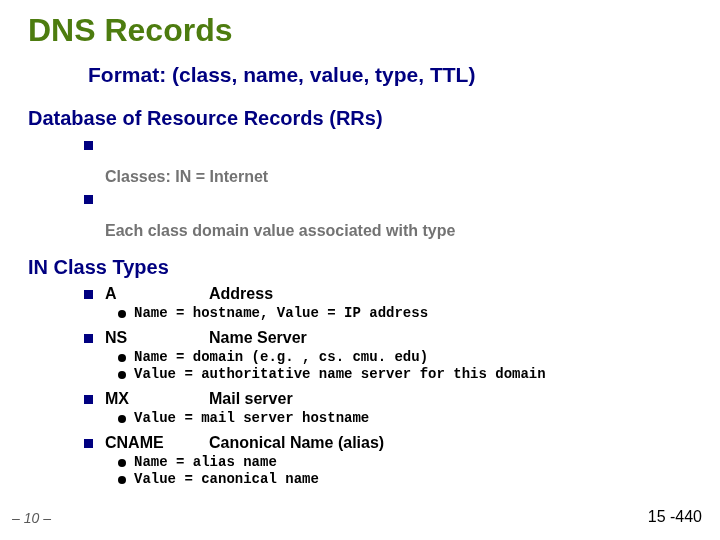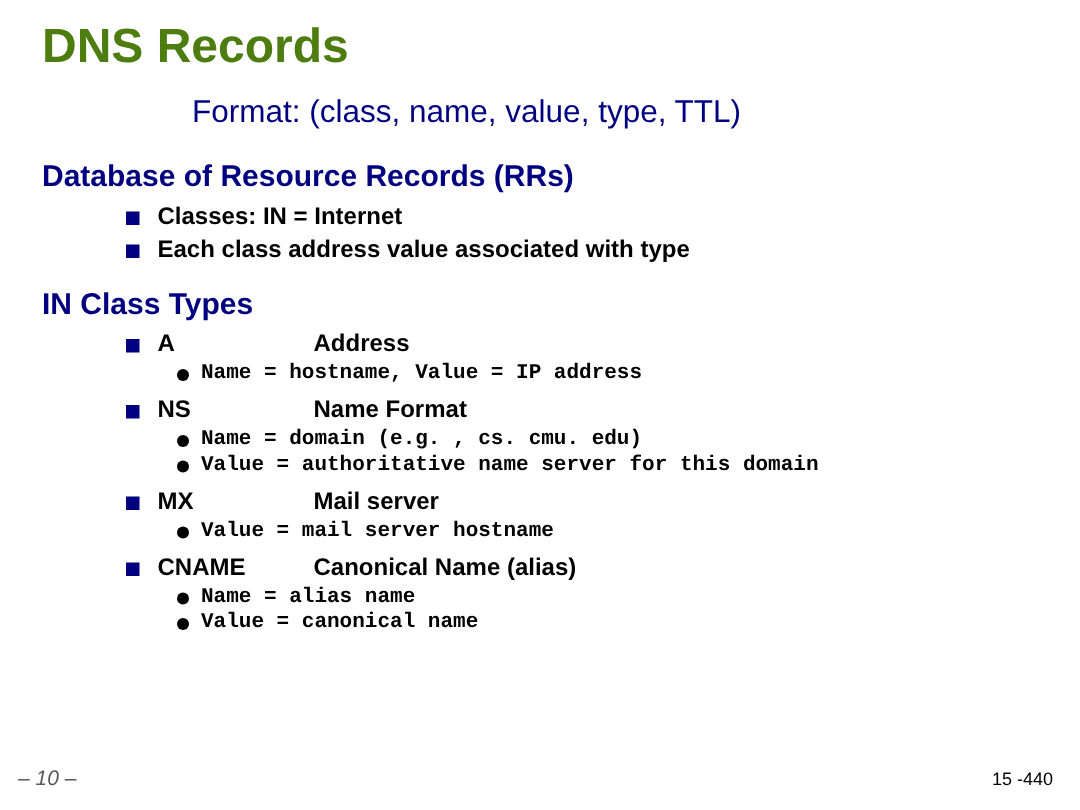--- a/index.html
+++ b/index.html
@@ -15,23 +15,23 @@
     padding: 12px 28px 0 28px;
   }
   .title {
     font-size: 32px;
     font-weight: bold;
     color: #4d7c0f;
     margin-bottom: 14px;
   }
   .format-line {
     font-size: 21px;
-    font-weight: normal;
+    font-weight: bold;
     color: #000080;
-    margin-left: 100px;
+    margin-left: 60px;
     margin-bottom: 20px;
   }
   .section-head {
     font-size: 20px;
     font-weight: bold;
     color: #000080;
     margin-bottom: 6px;
   }
   .bullets1 {
     margin-left: 56px;
@@ -46,21 +46,22 @@
     width: 9px;
     height: 9px;
     background: #000080;
     margin-top: 5px;
     margin-right: 12px;
     flex-shrink: 0;
   }
   .b1-text {
     font-size: 16px;
     font-weight: bold;
-    color: #000000;
+    color: #737373;
+    margin-top: 32px;
   }
   .type-row {
     display: flex;
     align-items: flex-start;
     margin-bottom: 2px;
   }
   .type-label {
     font-size: 16px;
     font-weight: bold;
     color: #000;
@@ -102,42 +103,42 @@
     left: 12px;
     bottom: 14px;
     font-size: 14px;
     color: #595959;
     font-style: italic;
   }
   .course-num {
     position: absolute;
     right: 18px;
     bottom: 14px;
-    font-size: 12px;
+    font-size: 16px;
     color: #000;
   }
   .types-block { margin-left: 56px; }
   .type-entry { margin-bottom: 2px; }
 </style>
 </head>
 <body>
 
 <div class="slide">
   <div class="title">DNS Records</div>
   <div class="format-line">Format: (class, name, value, type, TTL)</div>
 
   <div class="section-head">Database of Resource Records (RRs)</div>
   <div class="bullets1">
     <div class="b1">
       <div class="sq"></div>
       <div class="b1-text">Classes: IN = Internet</div>
     </div>
     <div class="b1">
       <div class="sq"></div>
-      <div class="b1-text">Each class address value associated with type</div>
+      <div class="b1-text">Each class domain value associated with type</div>
     </div>
   </div>
 
   <div class="section-head">IN Class Types</div>
   <div class="types-block">
 
     <div class="type-entry">
       <div class="type-row">
         <div class="sq"></div>
         <div class="type-label">A</div>
@@ -148,21 +149,21 @@
           <div class="disc"></div>
           <div class="b2-text">Name = hostname, Value = IP address</div>
         </div>
       </div>
     </div>
 
     <div class="type-entry">
       <div class="type-row">
         <div class="sq"></div>
         <div class="type-label">NS</div>
-        <div class="type-desc">Name Format</div>
+        <div class="type-desc">Name Server</div>
       </div>
       <div class="sub-bullets">
         <div class="b2">
           <div class="disc"></div>
           <div class="b2-text">Name = domain (e.g. , cs. cmu. edu)</div>
         </div>
         <div class="b2">
           <div class="disc"></div>
           <div class="b2-text">Value = authoritative name server for this domain</div>
         </div>

